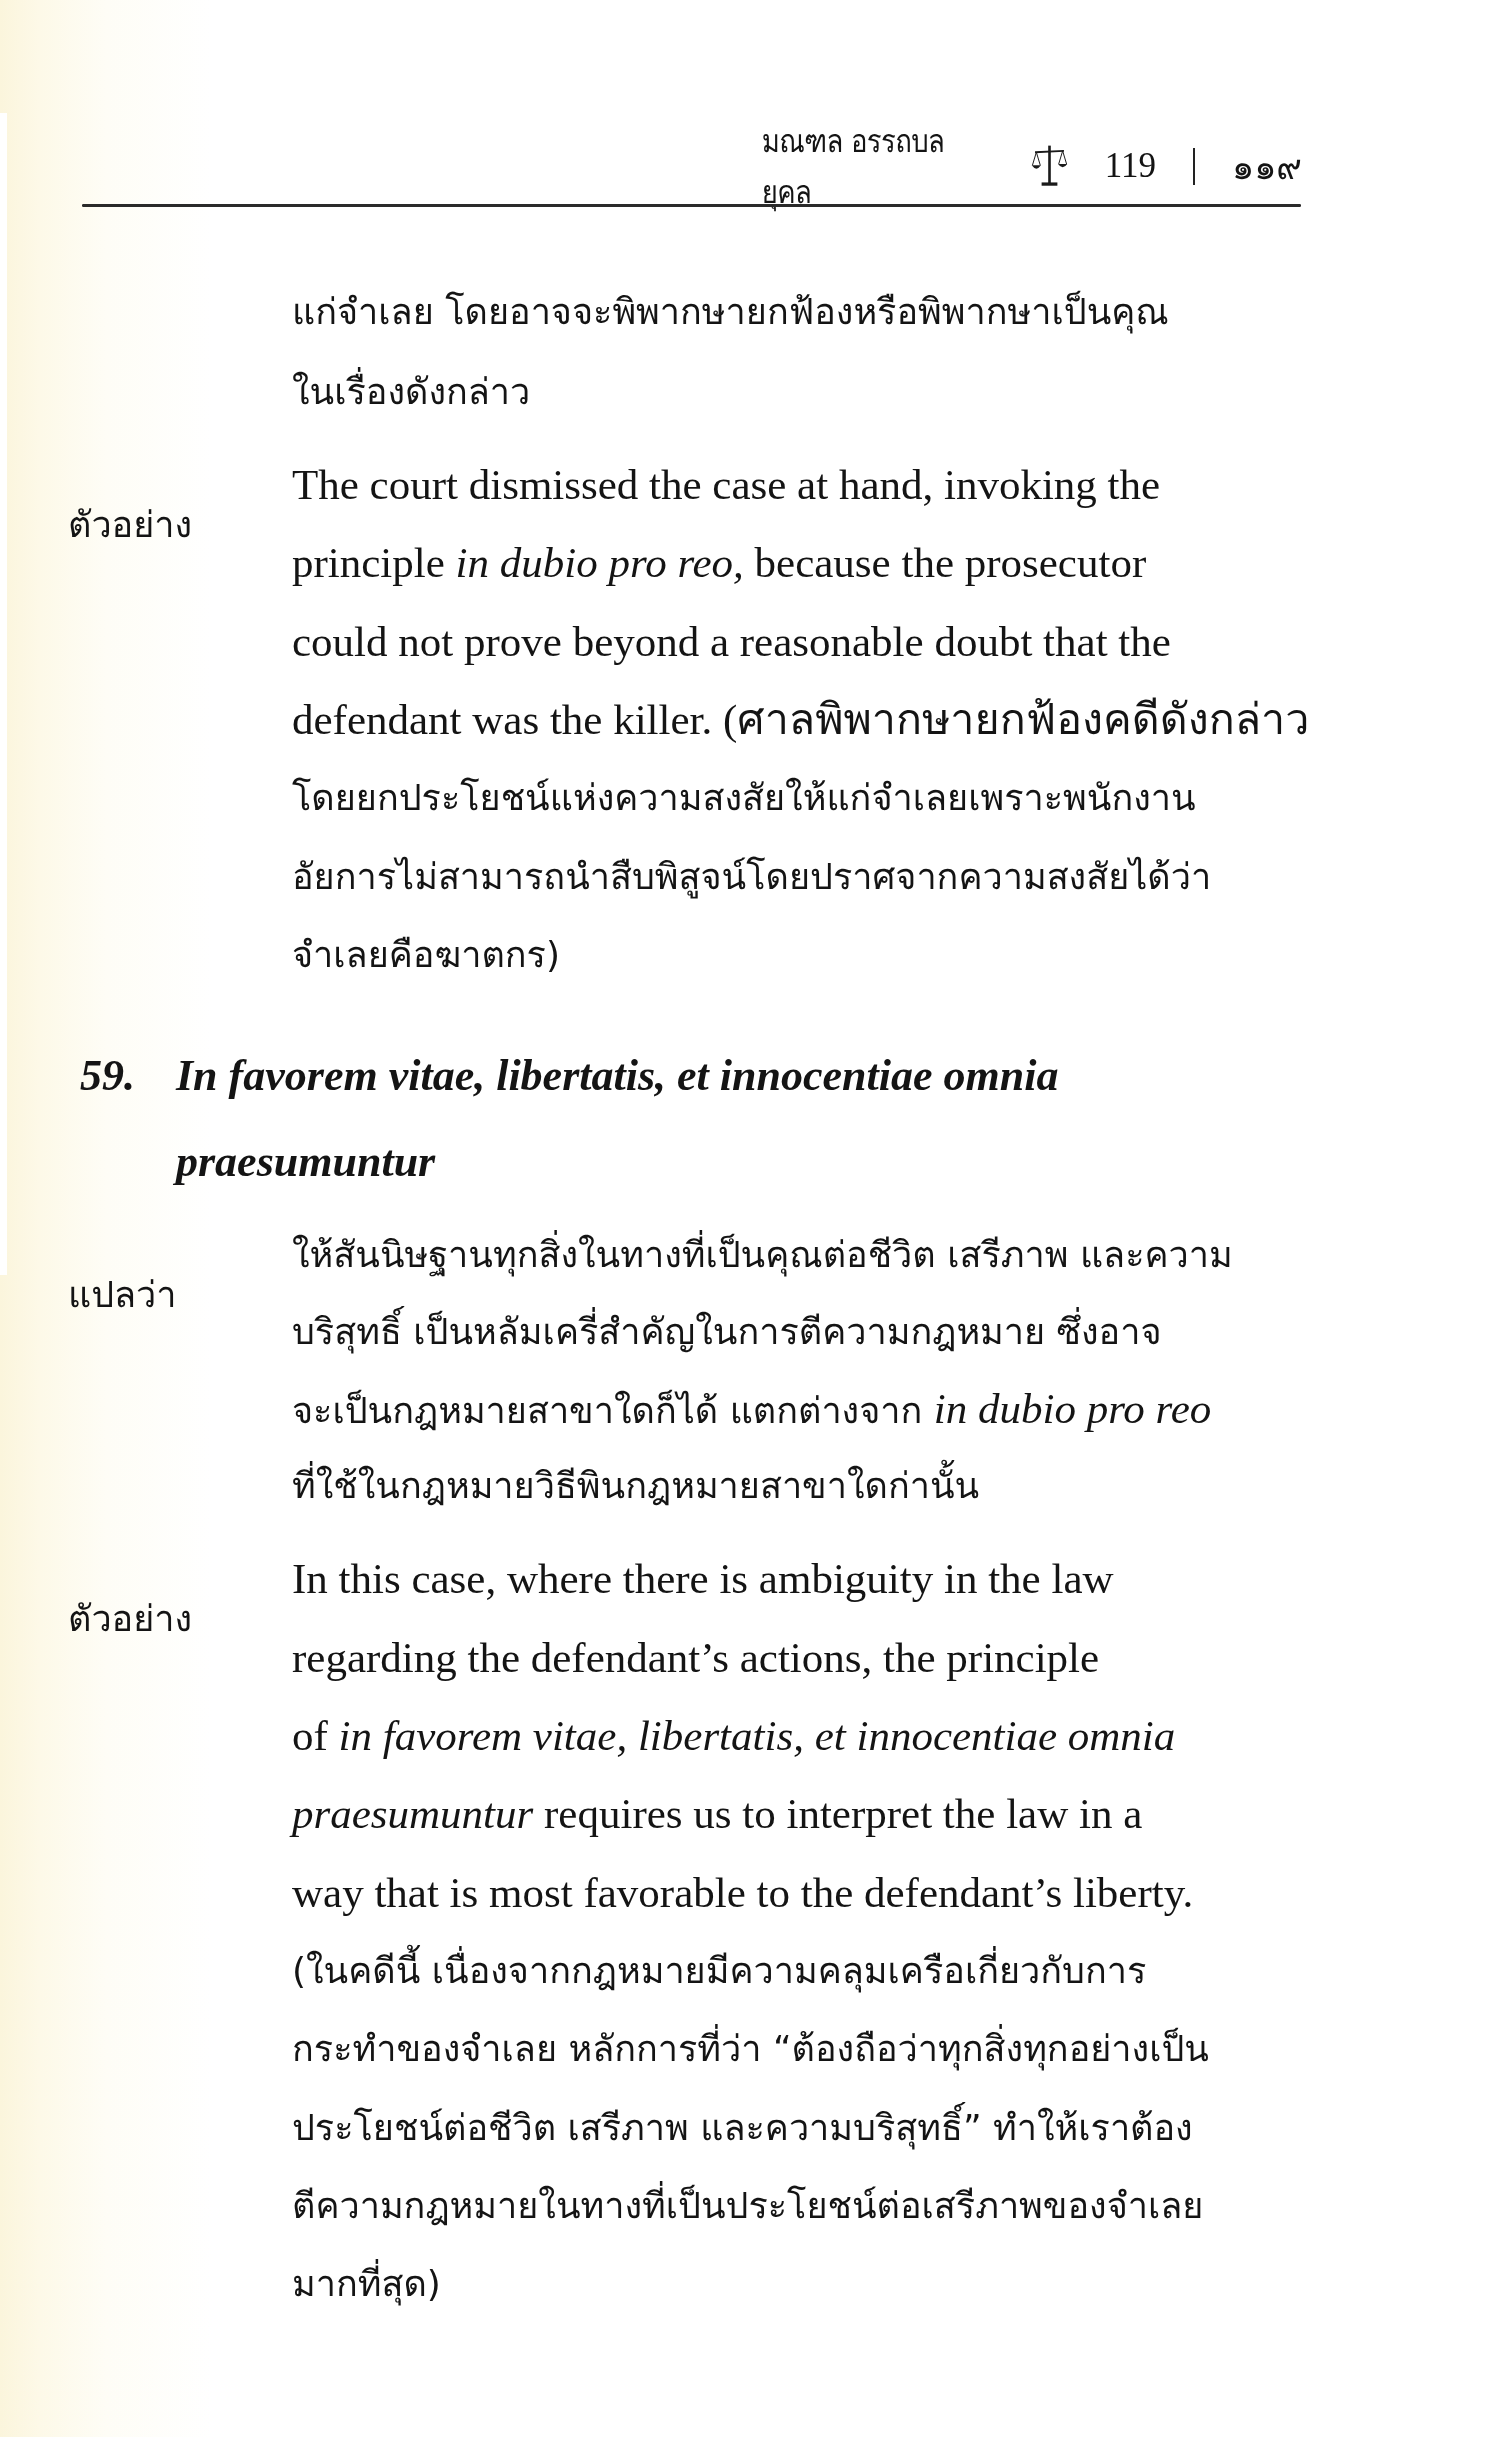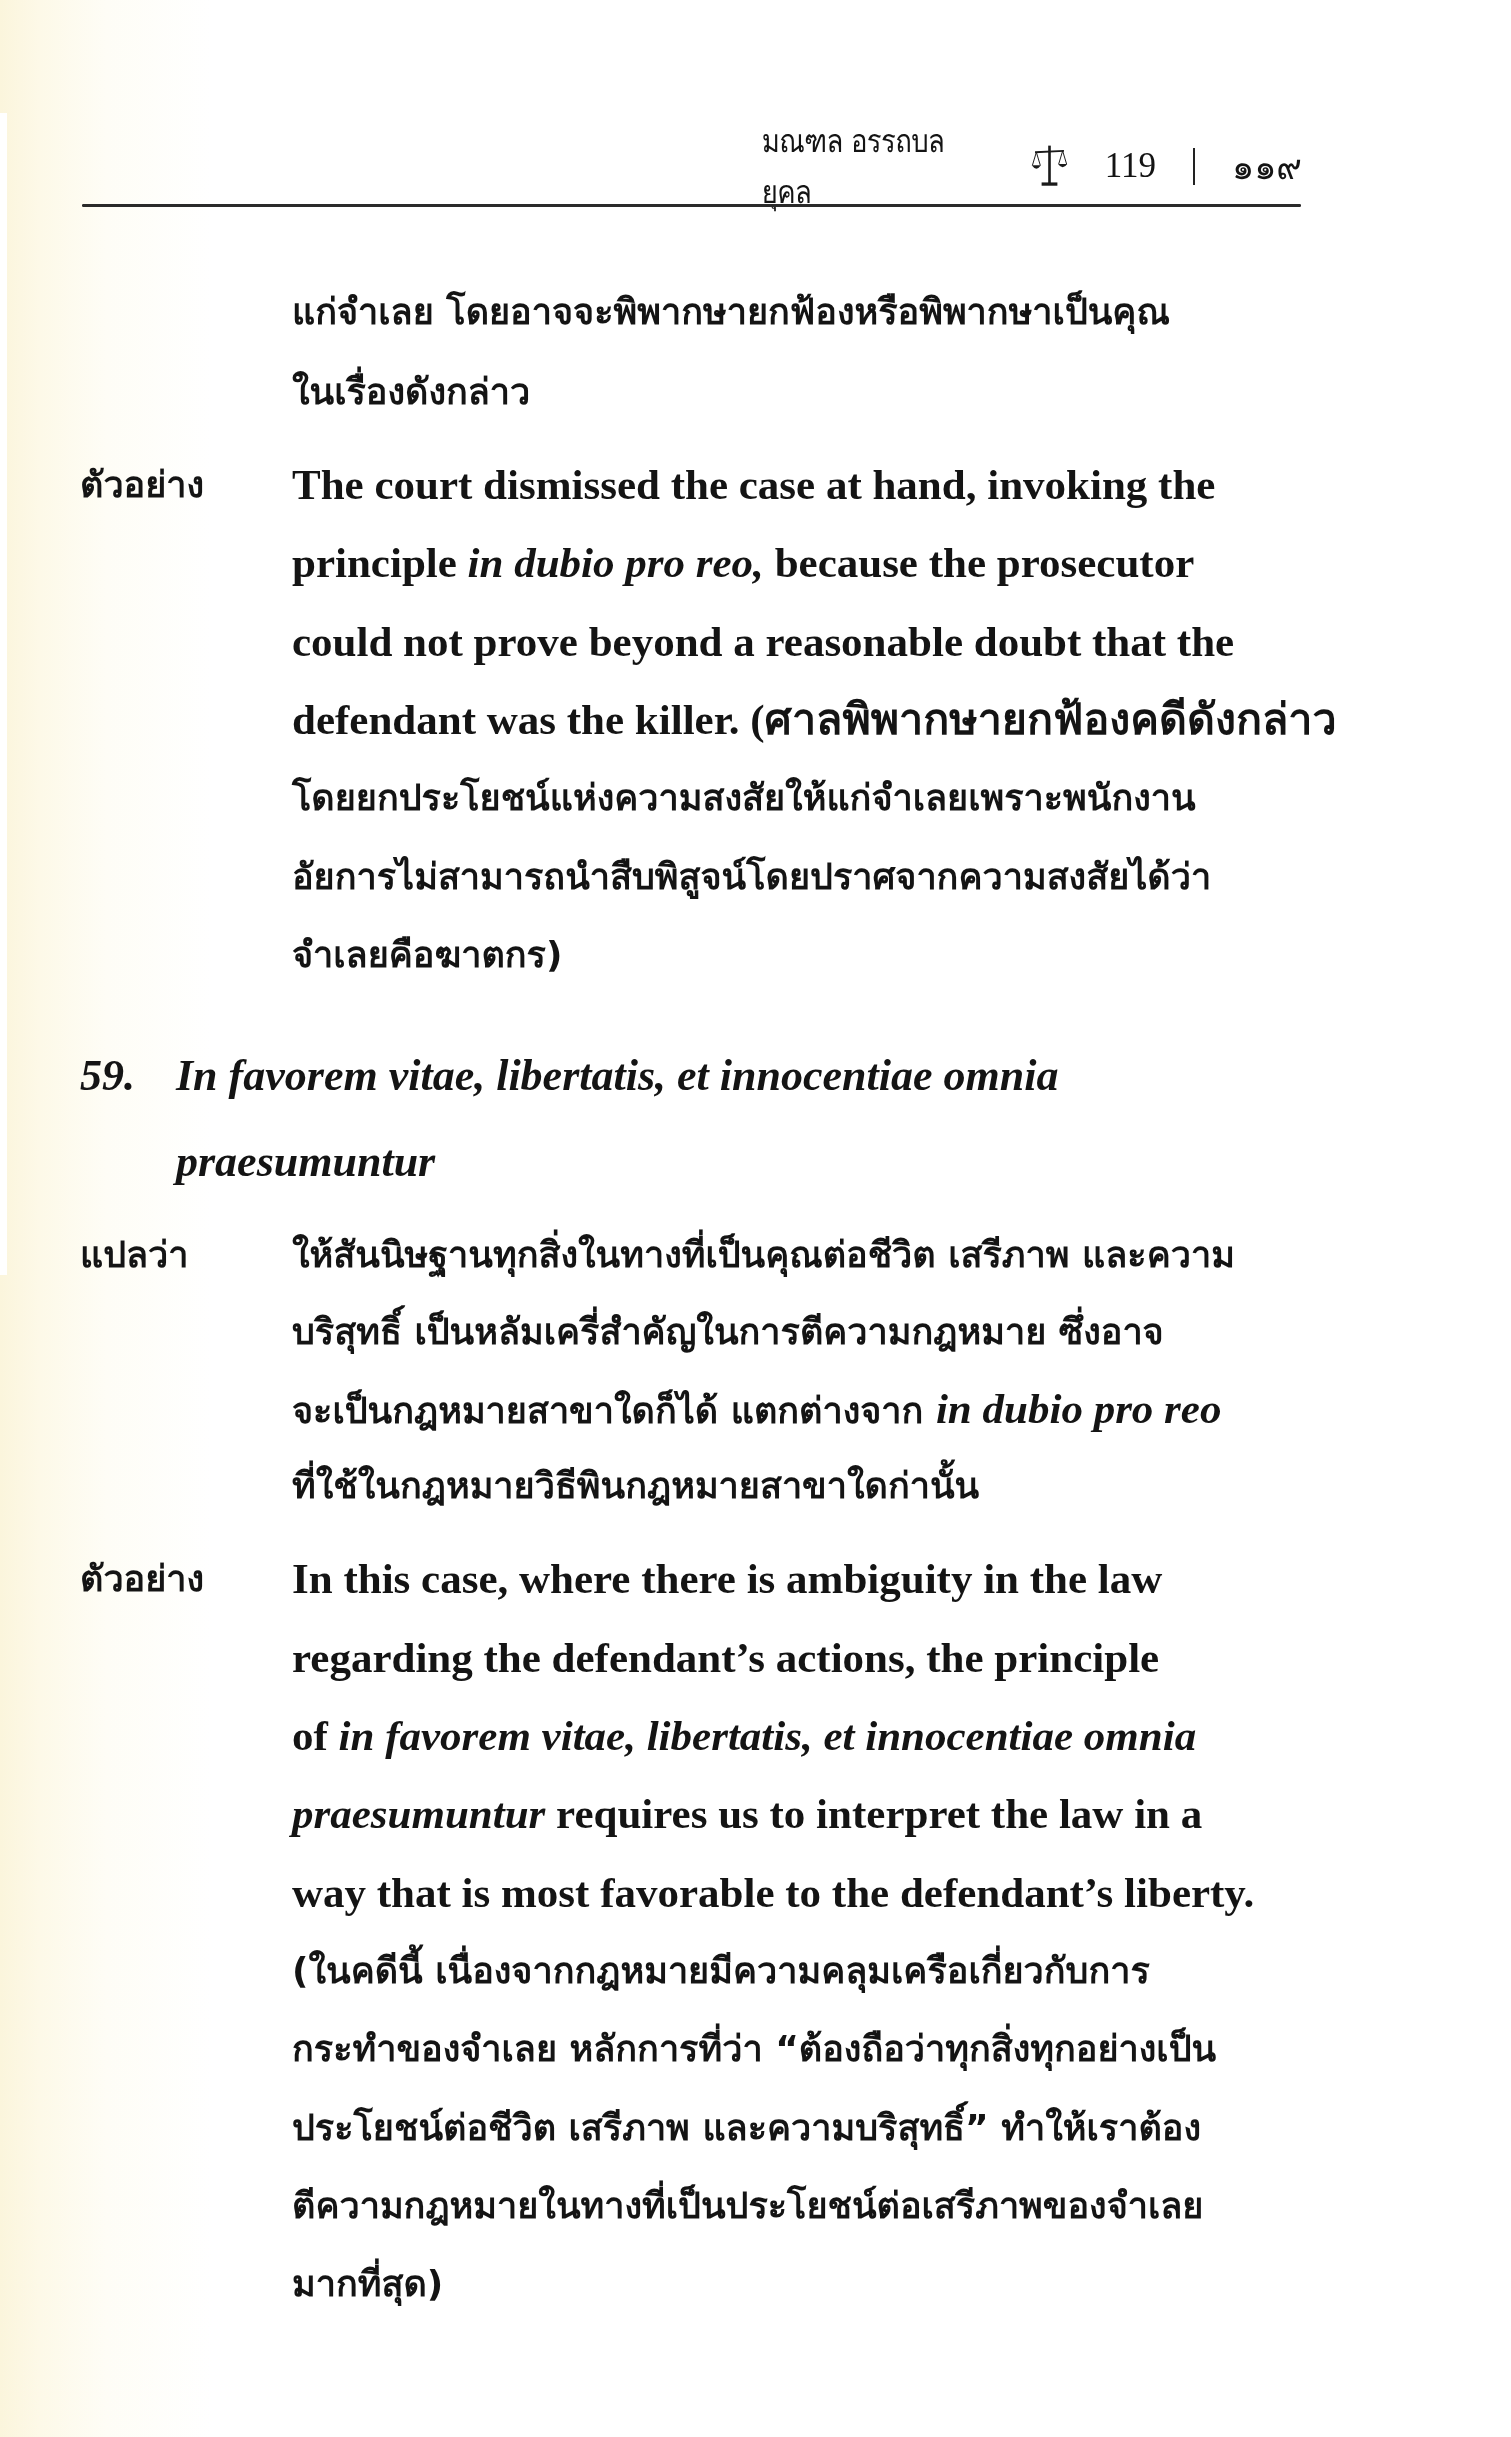--- a/index.html
+++ b/index.html
@@ -22,25 +22,25 @@
   .running-header .scales { width: 37px; height: 46px; display: inline-block; }
   .running-header .num { font-family: "Liberation Serif", serif; font-size: 35px; }
   .running-header .bar { width: 2px; height: 37px; background: #222; display: inline-block; }
   .running-header .thai-num { font-family: "DejaVu Sans", sans-serif; font-size: 35px; }
   .header-rule {
     position: absolute; top: 204px; left: 82px; width: 1219px; height: 2.7px;
     background: #2a2a2a; border-radius: 1.3px;
   }
   .line {
     position: absolute; white-space: nowrap;
-    font-size: 40px; line-height: 53px; height: 53px; font-weight: bold;
+    font-size: 40px; line-height: 53px; height: 53px;
   }
   .thai { font-family: "DejaVu Sans", sans-serif; font-size: 36px; transform-origin: left center; }
   .eng { font-family: "Liberation Serif", serif; font-size: 43px; transform-origin: left center; }
-  .label { left: 80px; }
+  .label { left: 68px; margin-top: 40px; }
   .content { left: 292px; }
   i, .it { font-style: italic; }
   .heading {
     position: absolute; white-space: nowrap;
     font-family: "Liberation Serif", serif; font-weight: bold; font-style: italic;
     font-size: 44px; line-height: 60px;
   }
 </style>
 </head>
 <body>

